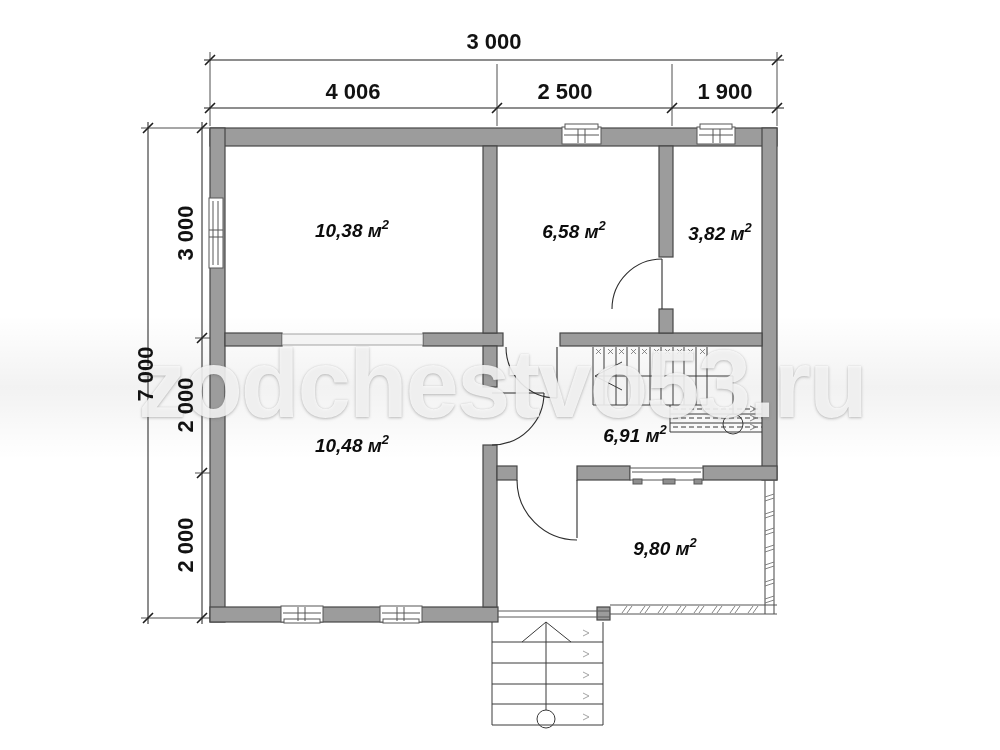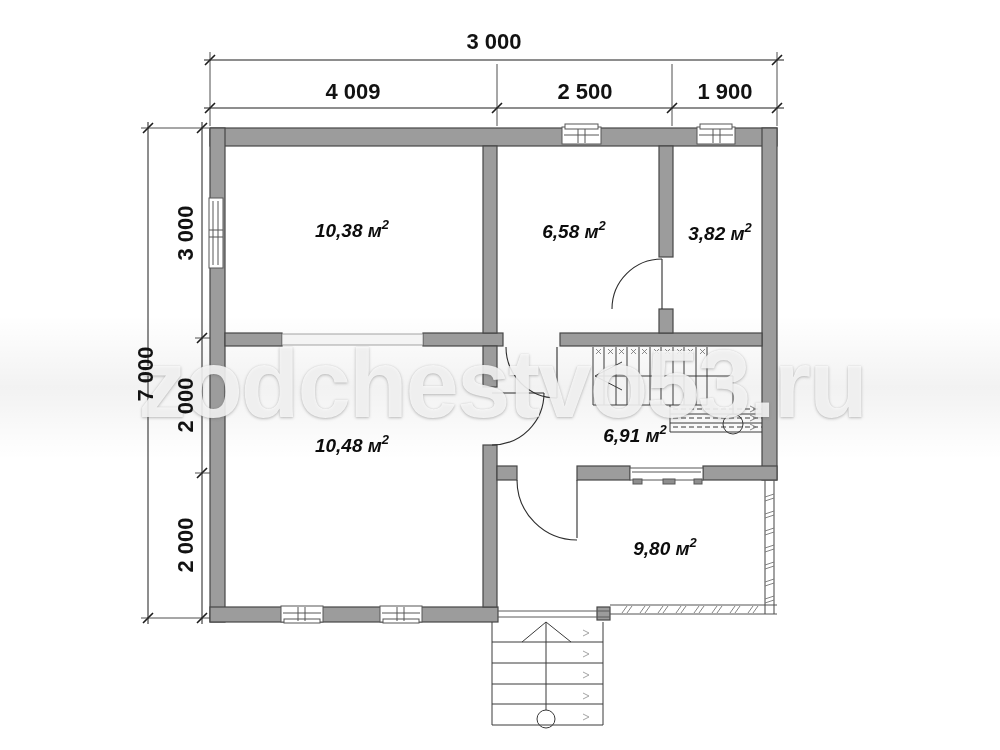--- a/index.html
+++ b/index.html
@@ -175,22 +175,22 @@
       <line x1="546" y1="622" x2="546" y2="710"></line>
       <path d="M522 642L546 622L571 642"></path>
       <circle cx="546" cy="719" r="9"></circle>
       <path stroke="#9a9a9a" stroke-width="0.9" d="M583 630l6 3l-6 3M583 651l6 3l-6 3M583 672l6 3l-6 3M583 693l6 3l-6 3M583 714l6 3l-6 3"></path>
     </g>
   </svg>
 
   <div class="watermark">zodchestvo53.ru</div>
 
   <div class="dim" style="left:494px;top:42px">3 000</div>
-  <div class="dim" style="left:353px;top:92px">4 009</div>
-  <div class="dim" style="left:585px;top:92px">2 500</div>
+  <div class="dim" style="left:353px;top:92px">4 006</div>
+  <div class="dim" style="left:565px;top:92px">2 500</div>
   <div class="dim" style="left:725px;top:92px">1 900</div>
   <div class="dim rot" style="left:146px;top:374px">7 000</div>
   <div class="dim rot" style="left:186px;top:233px">3 000</div>
   <div class="dim rot" style="left:186px;top:405px">2 000</div>
   <div class="dim rot" style="left:186px;top:545px">2 000</div>
 
   <div class="room-label" style="left:352px;top:229px"><span>10,38 м</span><sup>2</sup></div>
   <div class="room-label" style="left:574px;top:230px"><span>6,58 м</span><sup>2</sup></div>
   <div class="room-label" style="left:720px;top:232px"><span>3,82 м</span><sup>2</sup></div>
   <div class="room-label" style="left:352px;top:444px"><span>10,48 м</span><sup>2</sup></div>

